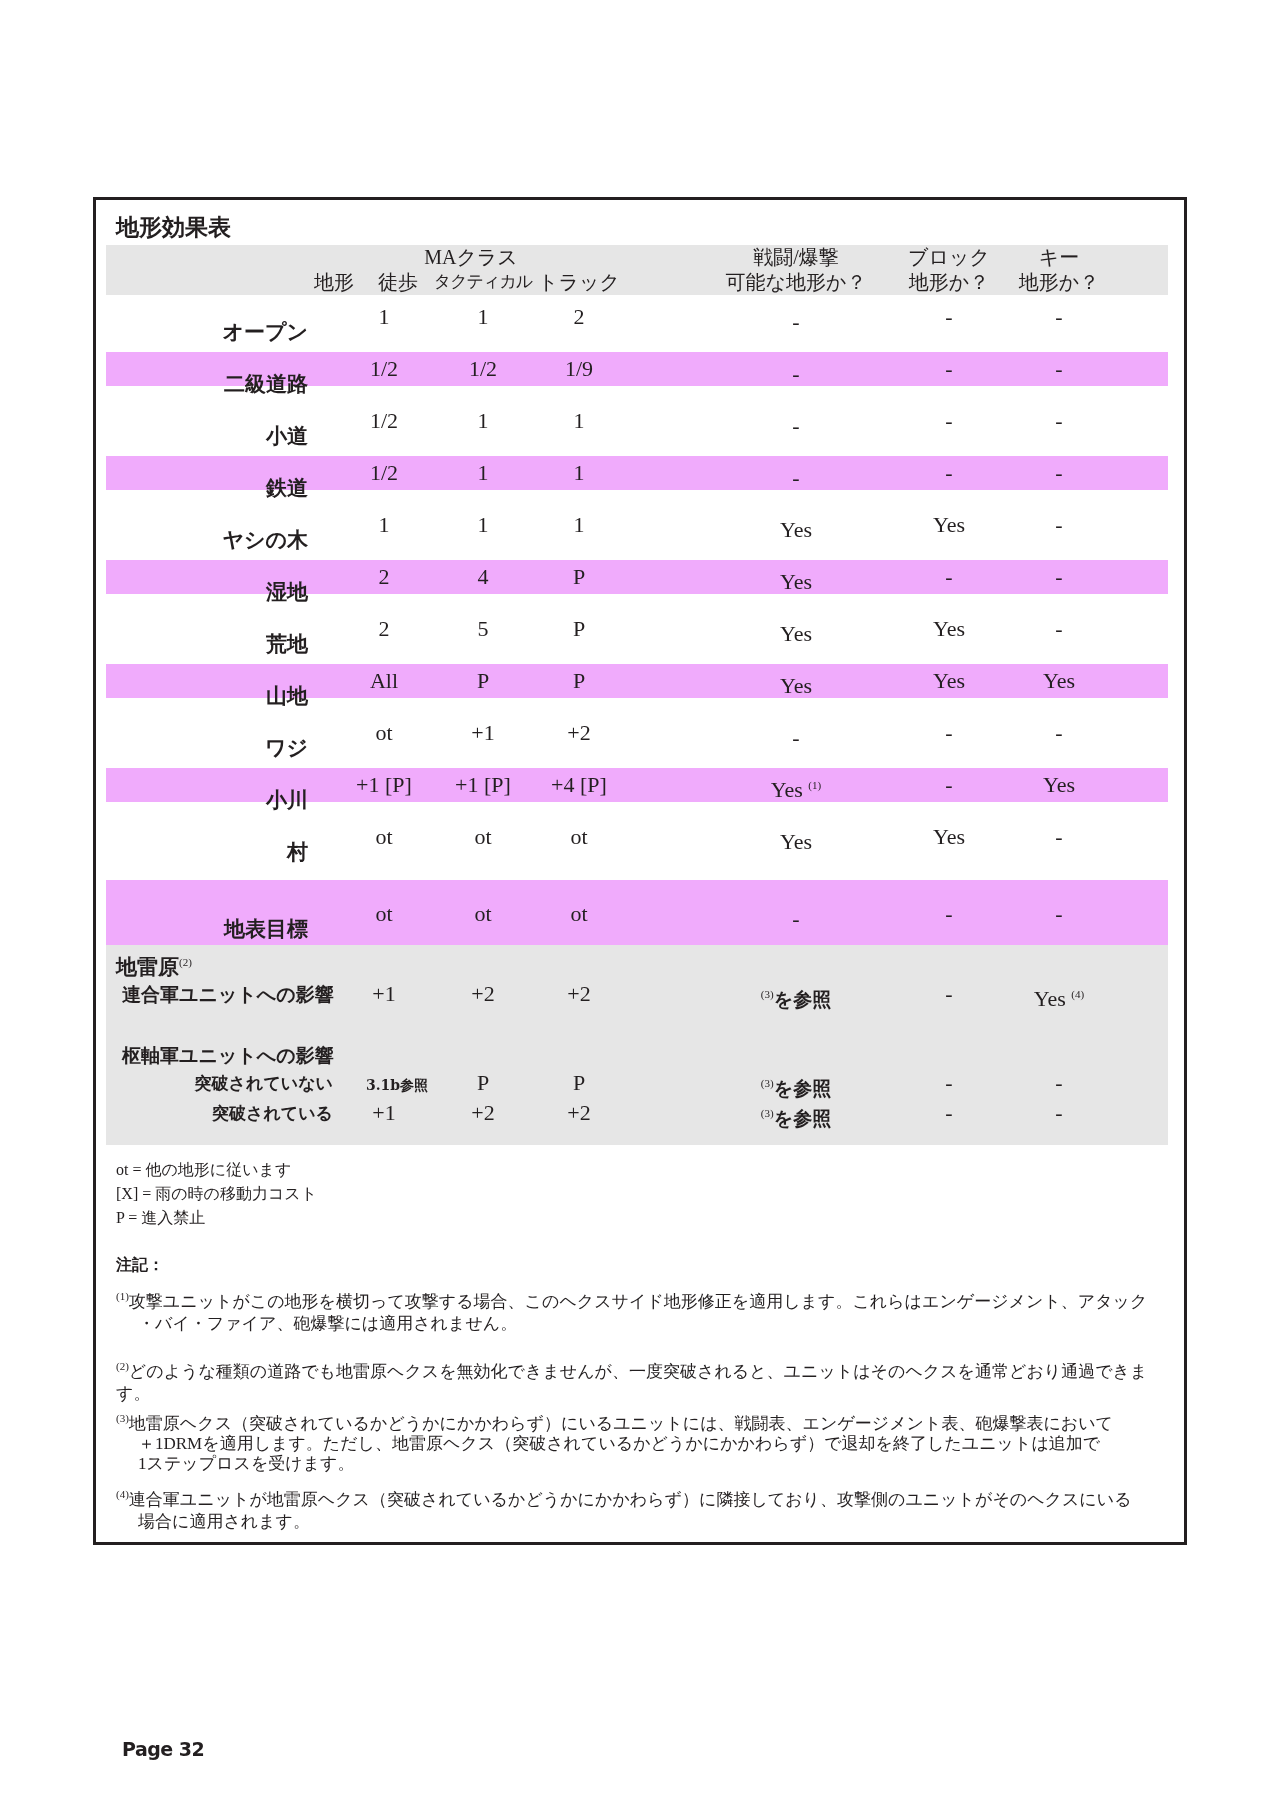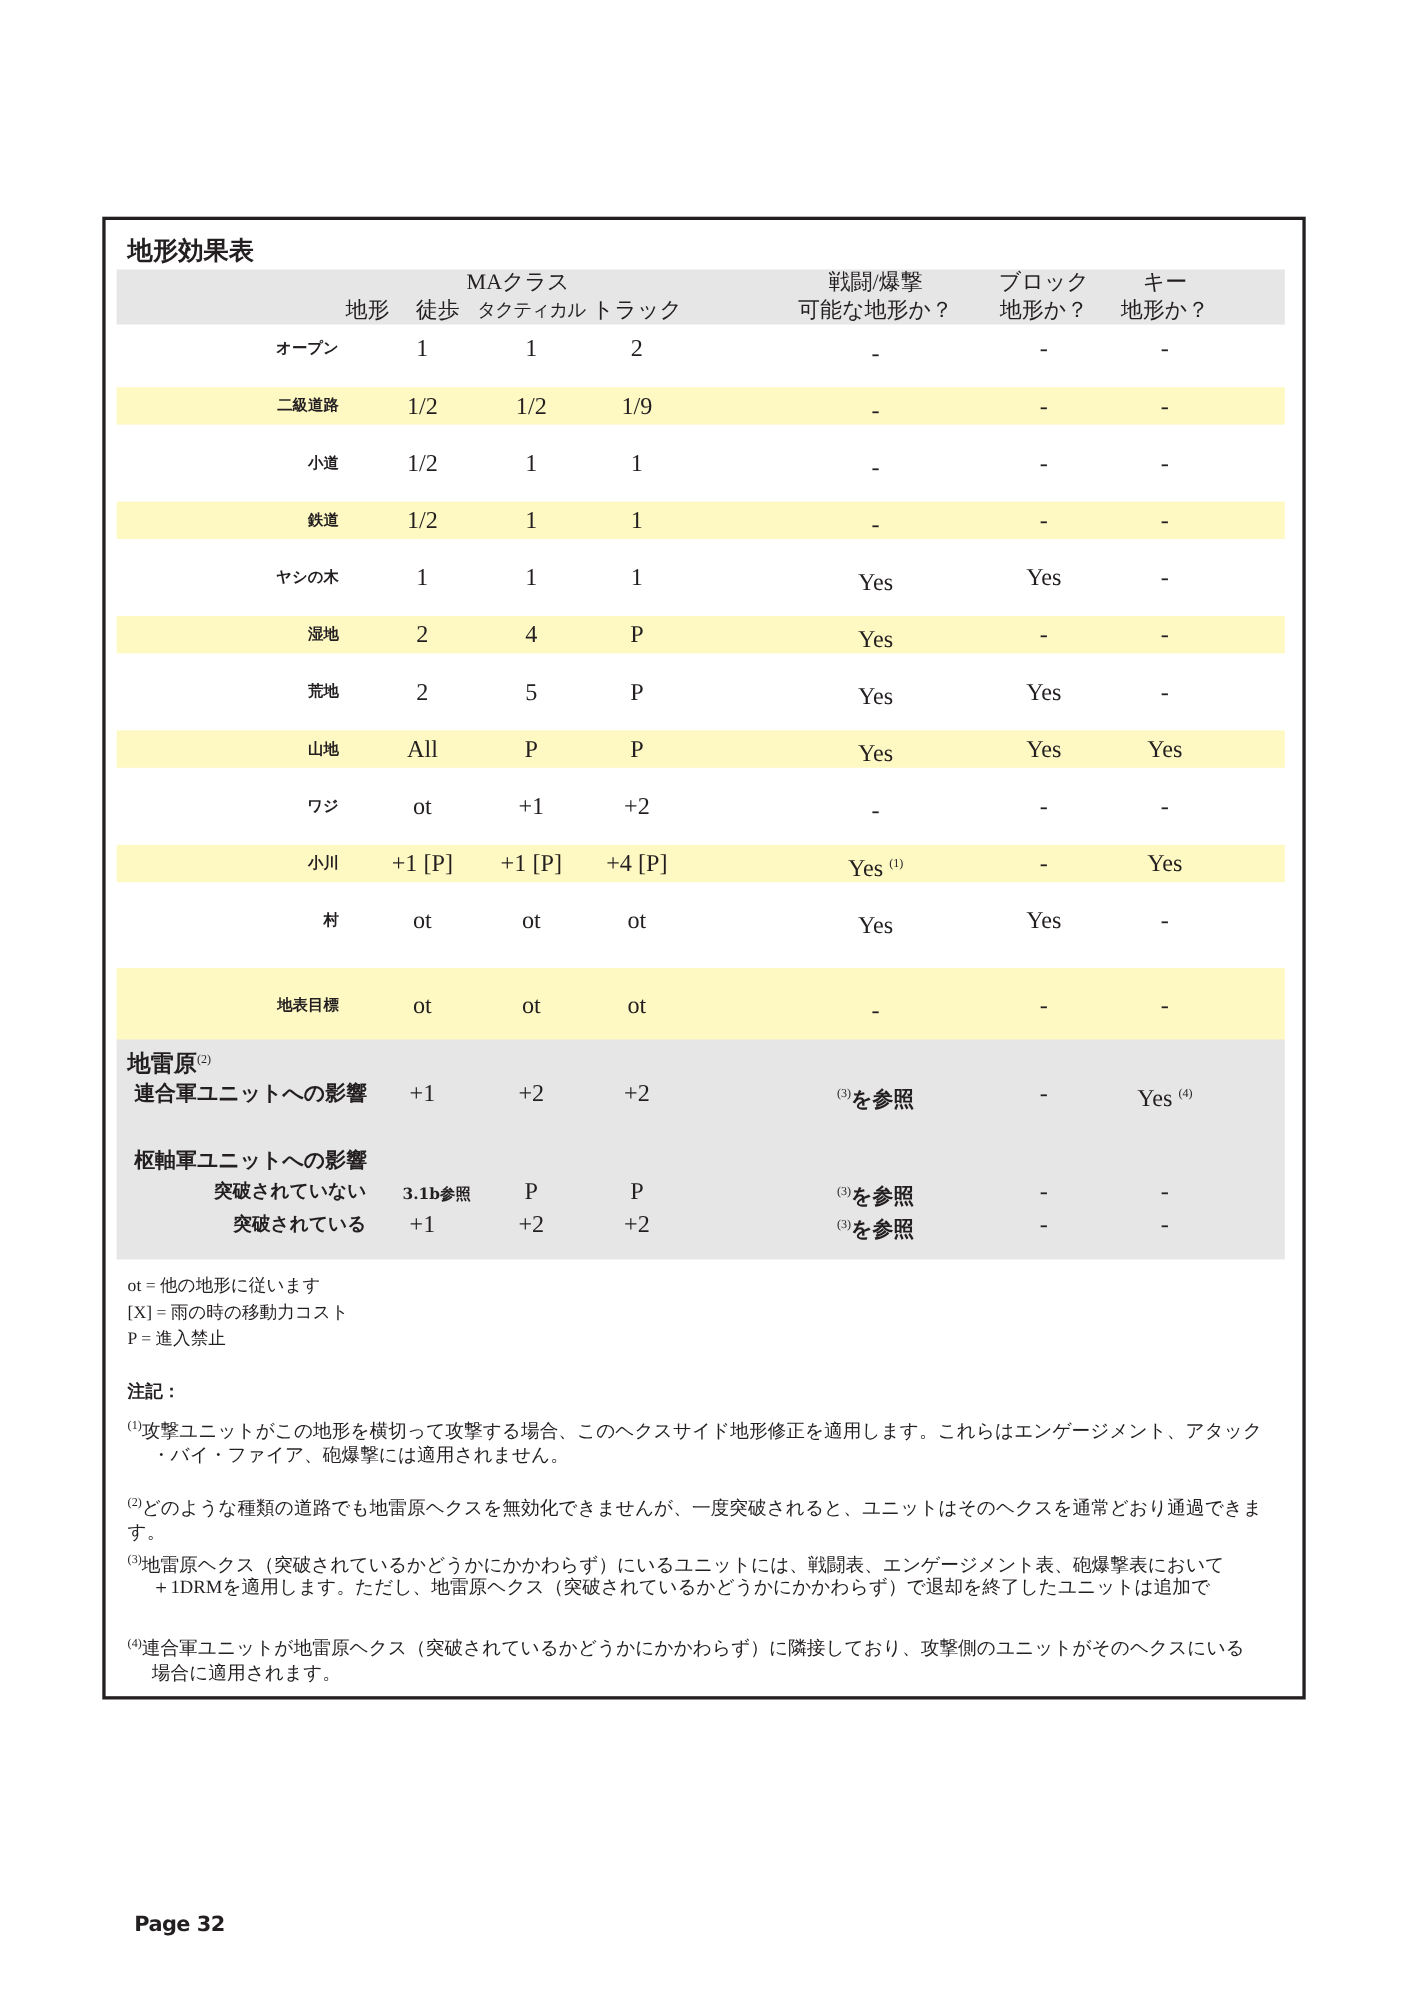--- a/index.html
+++ b/index.html
@@ -3,23 +3,23 @@
 <meta charset="utf-8">
 <style>
   html, body { margin:0; padding:0; background:#fff; }
   body { width:1280px; height:1811px; position:relative; font-family:"Liberation Serif","DejaVu Serif",serif; color:#231f20; overflow:hidden; }
   .frame { position:absolute; left:93px; top:197px; width:1094px; height:1348px; border:3px solid #231f20; box-sizing:border-box; }
   .title { position:absolute; left:20px; top:12px; font-family:"DejaVu Sans","Liberation Sans",sans-serif; font-weight:bold; font-size:23px; letter-spacing:0px; }
   .band { position:absolute; left:10px; width:1062px; background:#e6e6e6; }
   .hdr { position:absolute; top:45px; height:50px; }
   .htxt { position:absolute; font-size:20px; text-align:center; white-space:nowrap; line-height:24px; }
   .row { position:absolute; left:10px; width:1062px; height:34px; }
-  .row.shade { background:#fef9c3; }
+  .row.shade { background:#f0abfc; }
   .cell { position:absolute; top:0; height:34px; line-height:34px; font-size:22px; text-align:center; white-space:nowrap; }
-  .tname { position:absolute; right:860px; top:0; height:34px; line-height:34px; font-family:"DejaVu Sans","Liberation Sans",sans-serif; font-weight:bold; font-size:14px; text-align:right; white-space:nowrap; }
+  .tname { position:absolute; right:860px; top:15px; height:34px; line-height:34px; font-family:"DejaVu Sans","Liberation Sans",sans-serif; font-weight:bold; font-size:21px; text-align:right; white-space:nowrap; }
   .c1 { left:228px; width:100px; }
   .c2 { left:327px; width:100px; }
   .c3 { left:423px; width:100px; }
   .c4 { left:615px; width:150px; }
   .c5 { left:788px; width:110px; }
   .c6 { left:898px; width:110px; }
   sup { font-size:11px; vertical-align:8px; }
   .mine { position:absolute; left:10px; top:745px; width:1062px; height:200px; background:#e6e6e6; }
   .mlabel { position:absolute; font-family:"DejaVu Sans","Liberation Sans",sans-serif; font-weight:bold; white-space:nowrap; }
   .mcell { position:absolute; height:30px; line-height:30px; font-size:22px; text-align:center; white-space:nowrap; }
@@ -204,20 +204,21 @@
   <div class="note" style="top:1085px;">
     <span class="num">(1)</span><span>攻撃ユニットがこの地形を横切って攻撃する場合、このヘクスサイド地形修正を適用します。これらはエンゲージメント、アタック</span>
     <span class="cont">・バイ・ファイア、砲爆撃には適用されません。</span>
   </div>
   <div class="note" style="top:1155px;">
     <span class="num">(2)</span><span>どのような種類の道路でも地雷原ヘクスを無効化できませんが、一度突破されると、ユニットはそのヘクスを通常どおり通過できます。</span>
   </div>
   <div class="note" style="top:1208px;line-height:20px;">
     <span class="num">(3)</span><span>地雷原ヘクス（突破されているかどうかにかかわらず）にいるユニットには、戦闘表、エンゲージメント表、砲爆撃表において</span>
     <span class="cont">＋1DRMを適用します。ただし、地雷原ヘクス（突破されているかどうかにかかわらず）で退却を終了したユニットは追加で</span>
+    <span class="cont">1ステップロスを受けます。</span>
   </div>
   <div class="note" style="top:1283px;">
     <span class="num">(4)</span><span>連合軍ユニットが地雷原ヘクス（突破されているかどうかにかかわらず）に隣接しており、攻撃側のユニットがそのヘクスにいる</span>
     <span class="cont">場合に適用されます。</span>
   </div>
 </div>
 
 <div class="page">Page 32</div>
 
 </body></html>

